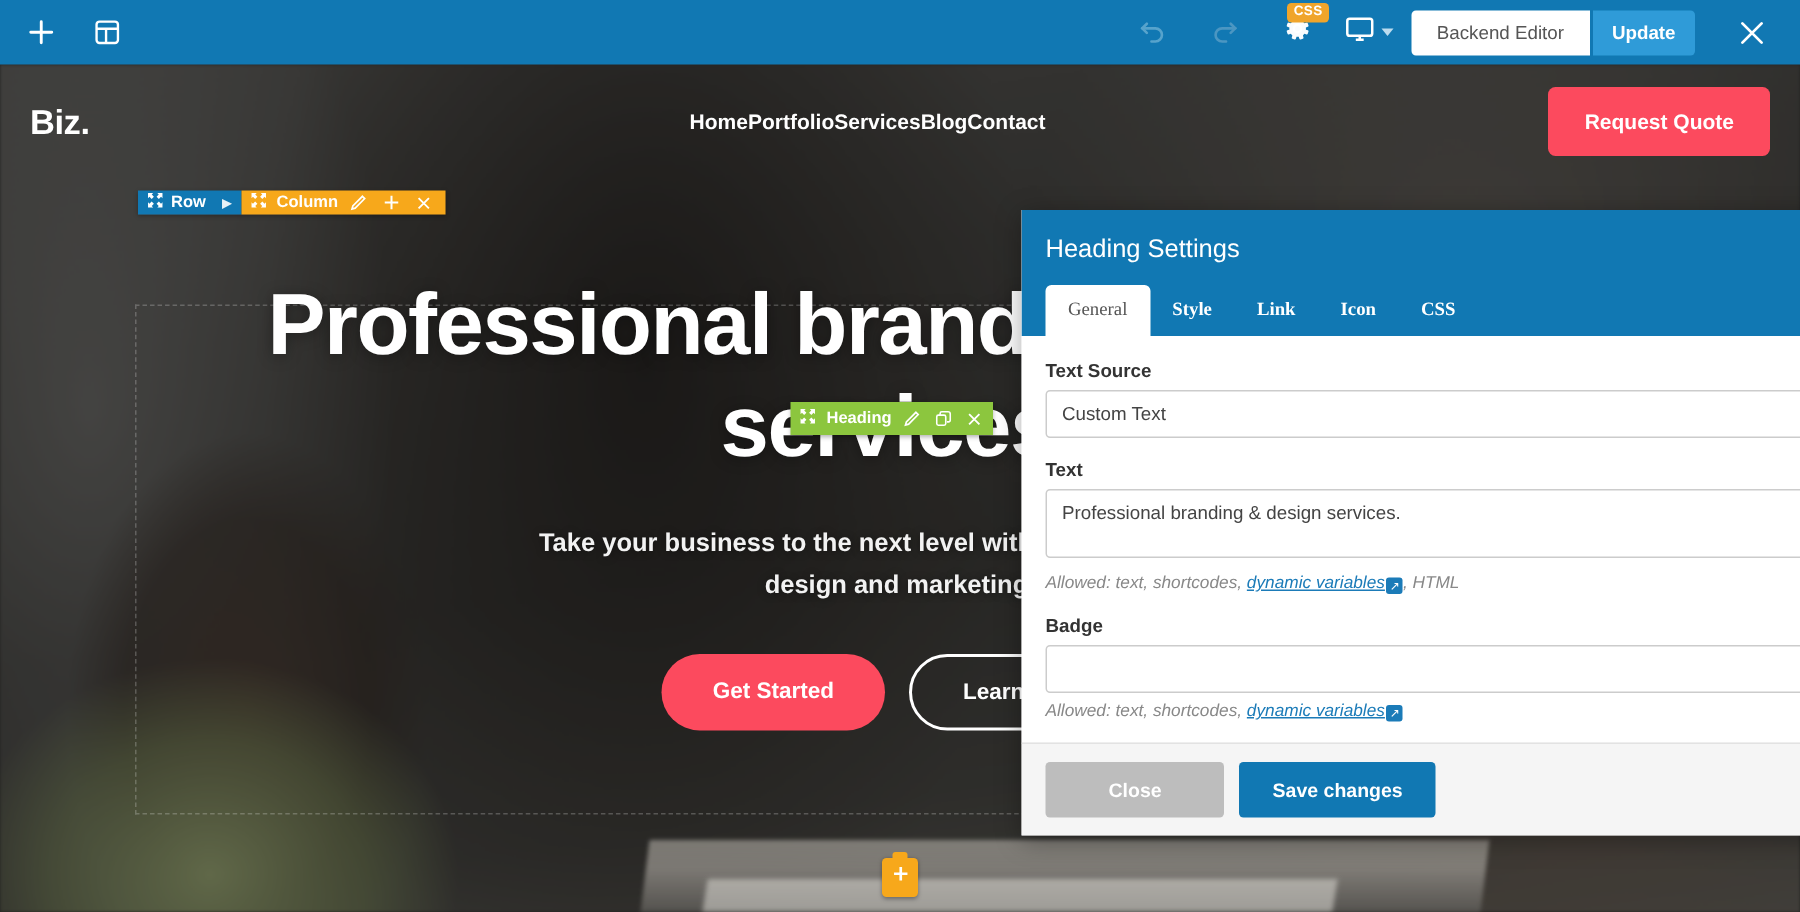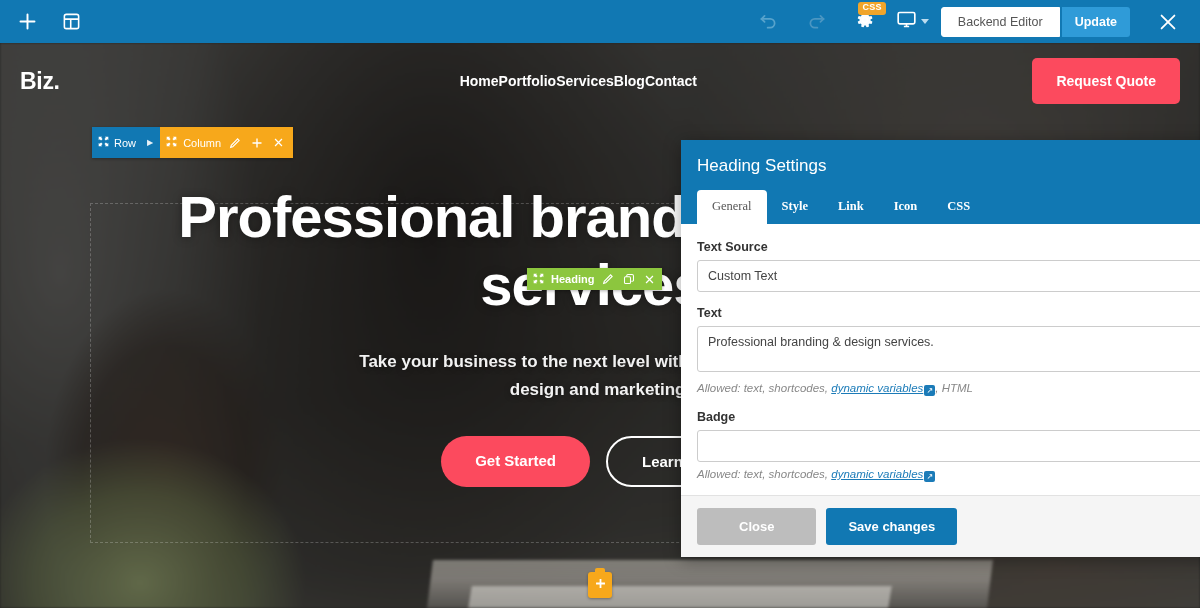--- a/index.html
+++ b/index.html
@@ -105,22 +105,22 @@
     background: #fc4a5e; color: #fff; font-size: 15px; font-weight: bold;
     padding: 16px 34px; border-radius: 30px; cursor: pointer;
   }
   .btn-learn {
     background: transparent; color: #fff; font-size: 15px; font-weight: bold;
     padding: 15px 34px; border-radius: 30px; border: 2px solid #fff; cursor: pointer;
   }
 
   
   .row-toolbar {
-    position: absolute; top: 127px; left: 92px; display: flex; height: 31px; z-index: 30;
-    font-size: 11px; font-weight: normal; box-shadow: 0 1px 3px rgba(0,0,0,.3);
+    position: absolute; top: 127px; left: 92px; display: flex; height: 16px; z-index: 30;
+    font-size: 11px; font-weight: bold; box-shadow: 0 1px 3px rgba(0,0,0,.3);
   }
   .rt-row {
     background: #1178b3; color: #fff; display: flex; align-items: center; gap: 5px;
     padding: 0 7px 0 6px; cursor: pointer;
   }
   .rt-row .rt-arrow { margin-left: 6px; font-size: 8px; opacity: .9; }
   .rt-col {
     background: #f7a81b; color: #fff; display: flex; align-items: center; gap: 6px;
     padding: 0 7px 0 6px; cursor: pointer;
   }

